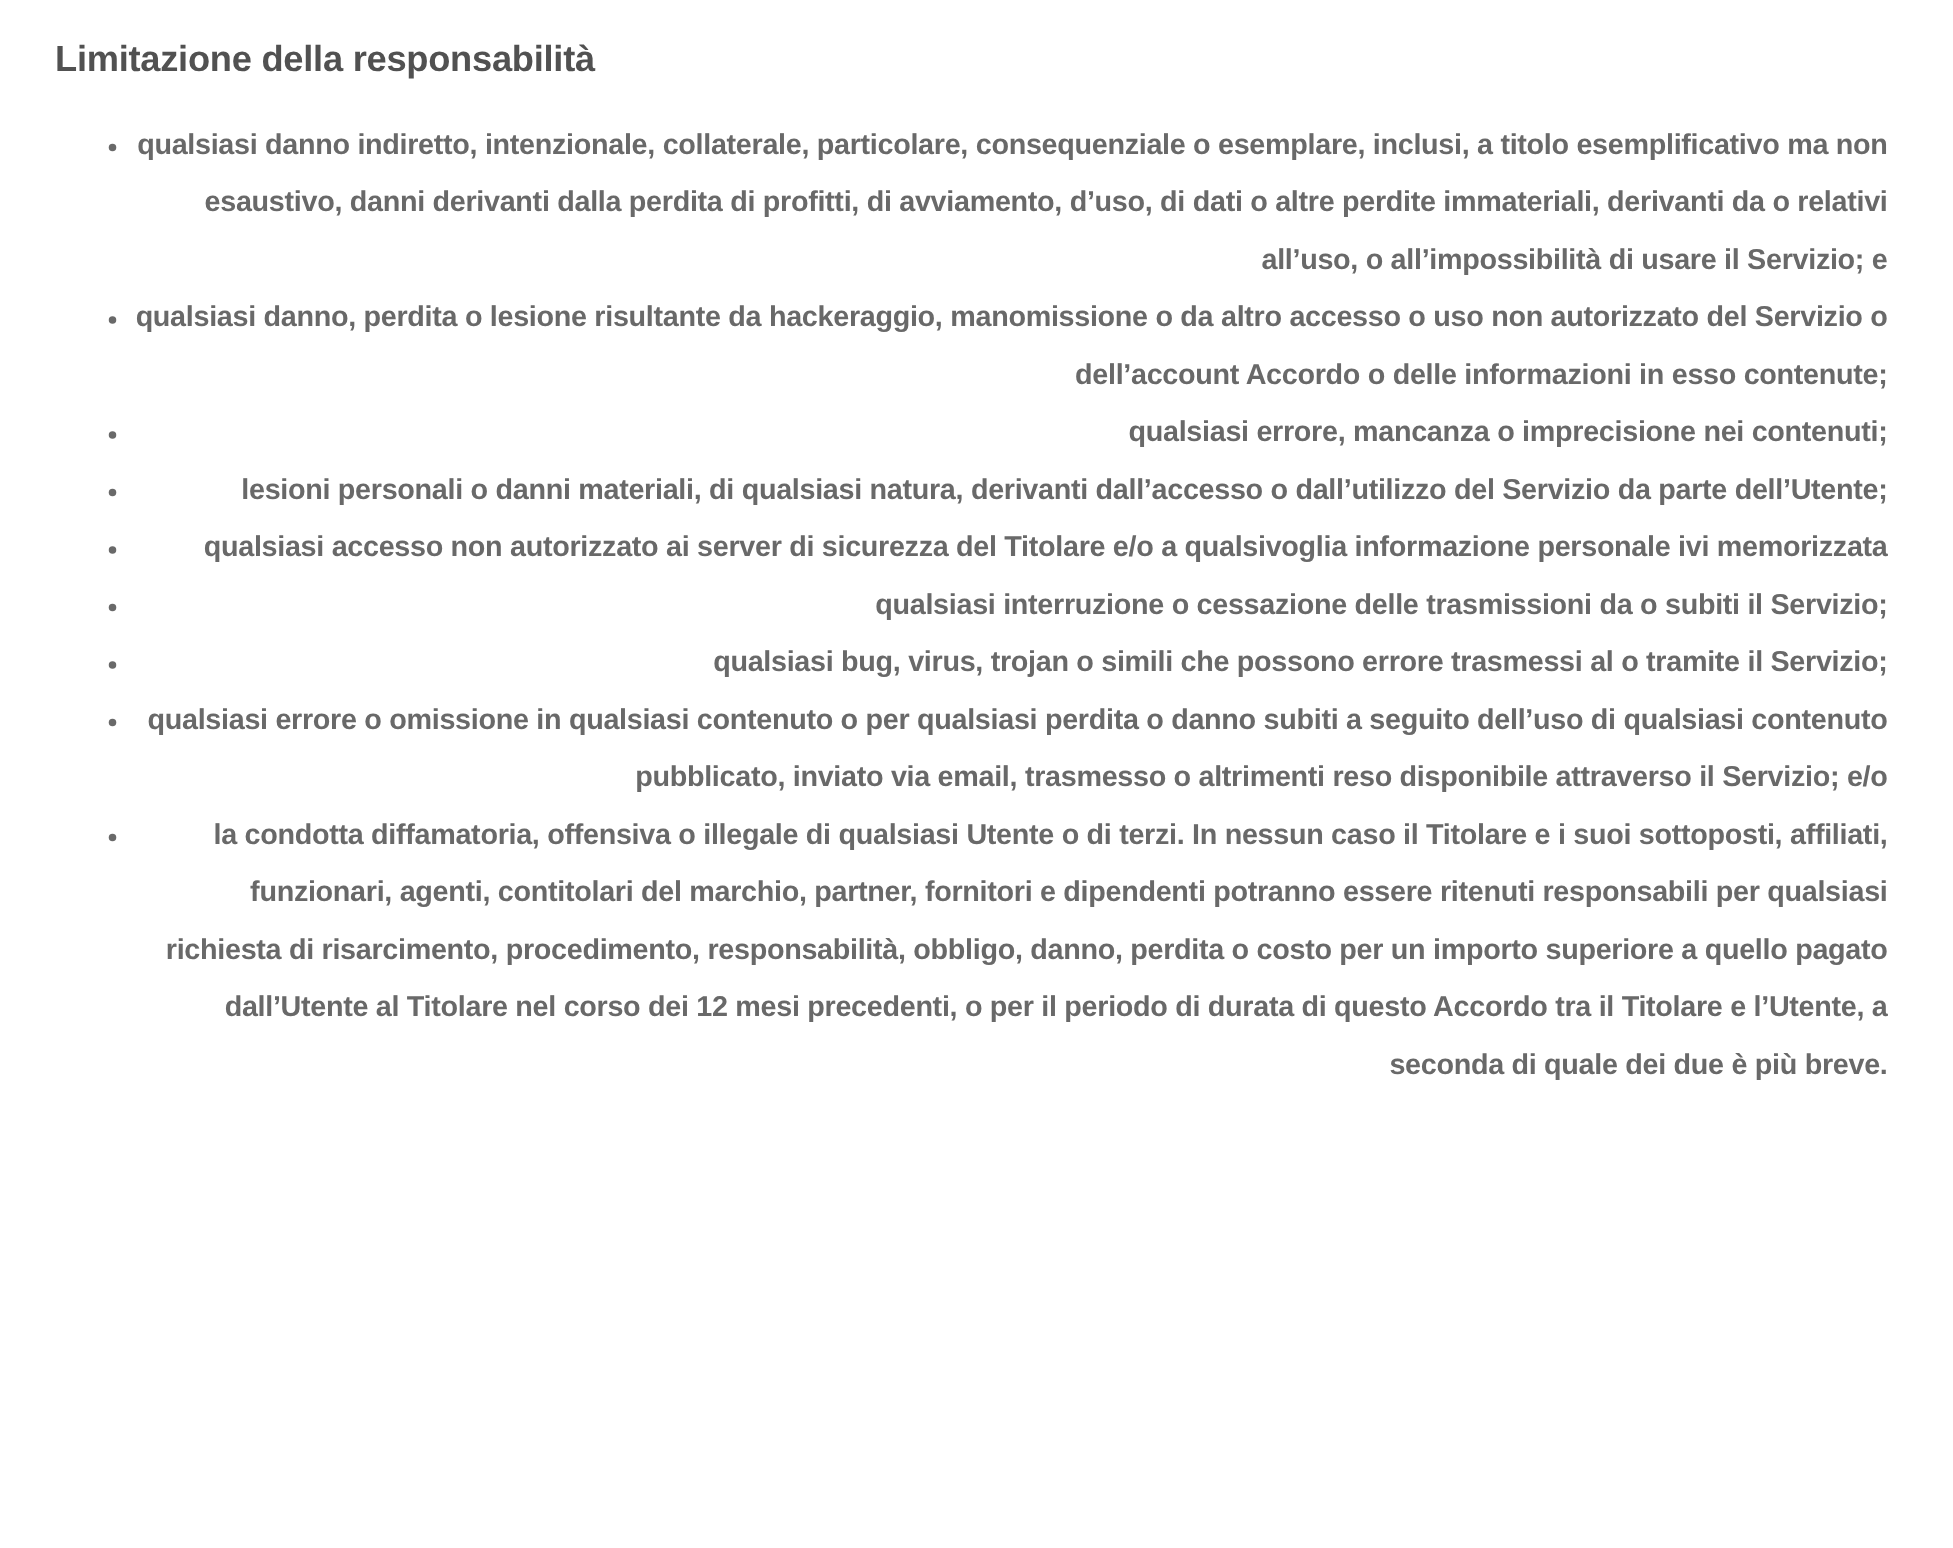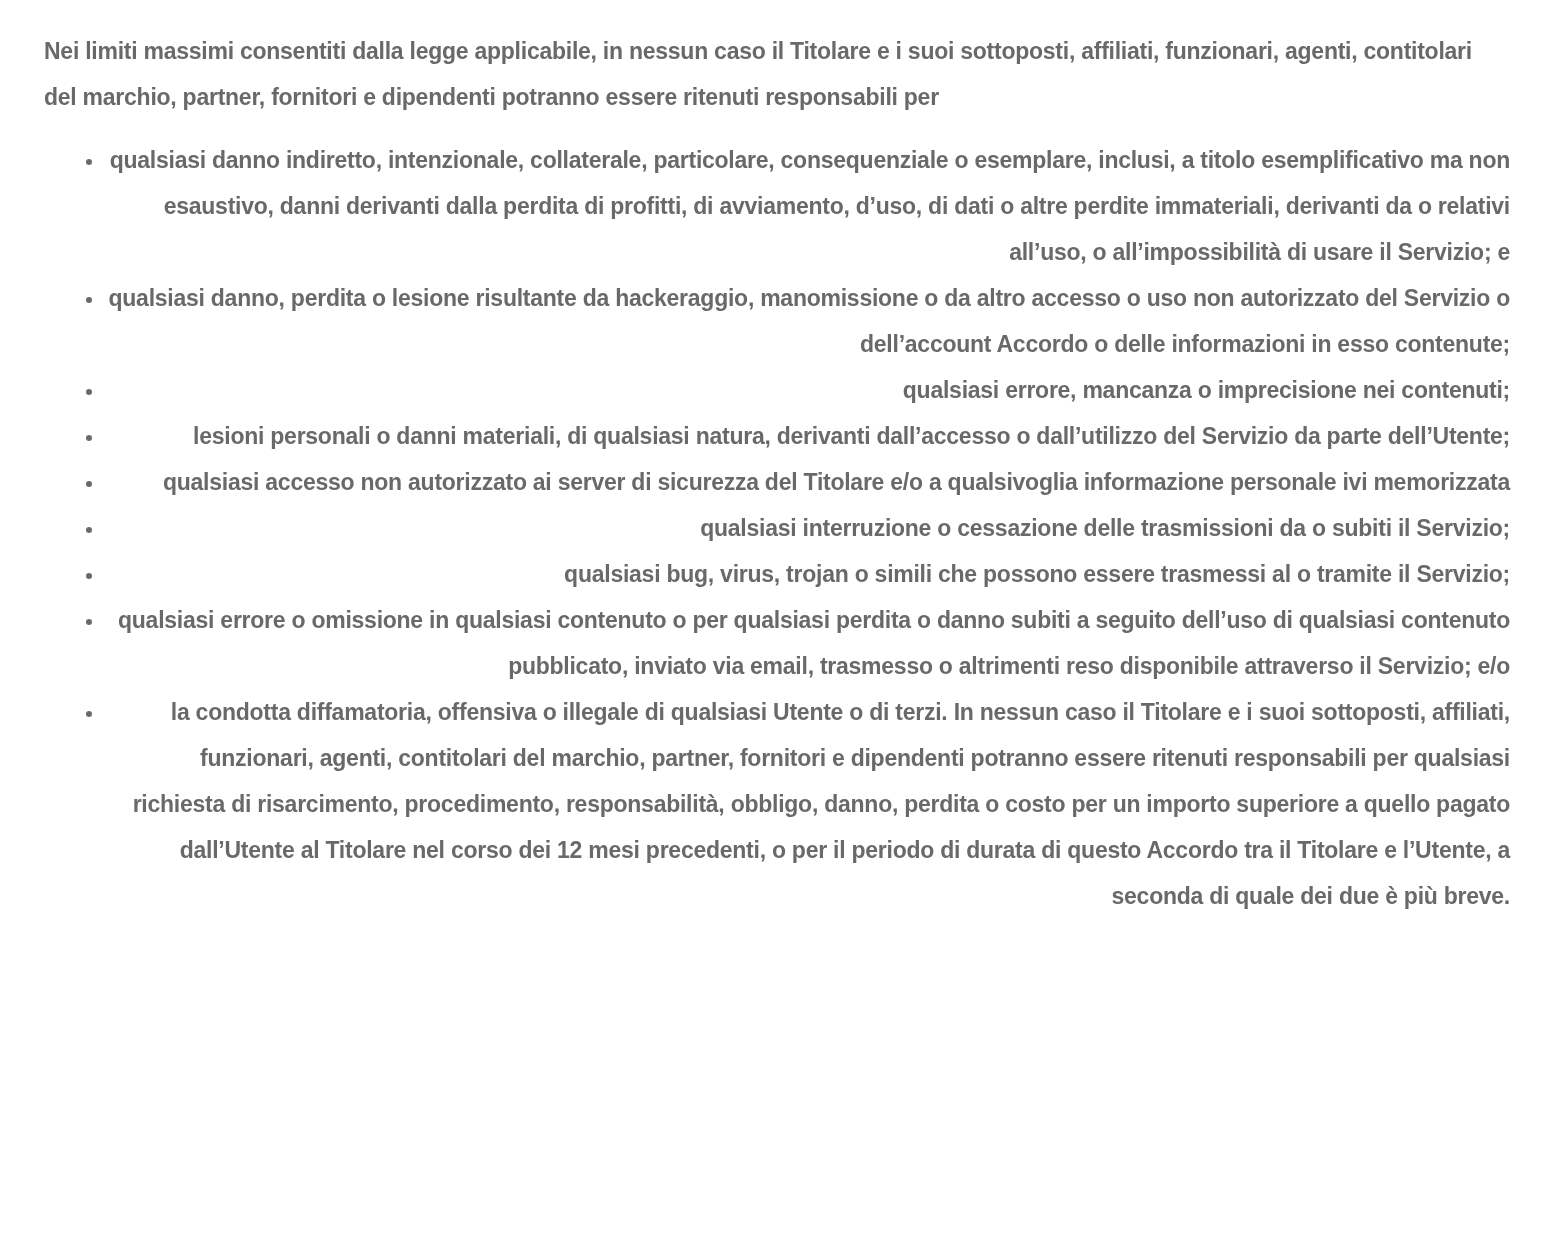--- a/index.html
+++ b/index.html
@@ -56,27 +56,27 @@
   }
   .liability-list li::marker {
     color: var(--body-color);
     font-size: 20px;
   }
 </style>
 </head>
 <body>
 
 <main class="doc">
+  <h2 class="section-heading">Limitazione della responsabilità</h2>
 
-  <p class="intro-paragraph">Nei limiti massimi consentiti dalla legge applicabile, in nessun caso il Titolare e i suoi sottoposti, affiliati, funzionari, agenti, contitolari del marchio, partner, fornitori e dipendenti potranno essere ritenuti responsabili per</p>
 
   <ul class="liability-list">
     <li>qualsiasi danno indiretto, intenzionale, collaterale, particolare, consequenziale o esemplare, inclusi, a titolo esemplificativo ma non esaustivo, danni derivanti dalla perdita di profitti, di avviamento, d’uso, di dati o altre perdite immateriali, derivanti da o relativi all’uso, o all’impossibilità di usare il Servizio; e</li>
     <li>qualsiasi danno, perdita o lesione risultante da hackeraggio, manomissione o da altro accesso o uso non autorizzato del Servizio o dell’account Accordo o delle informazioni in esso contenute;</li>
     <li>qualsiasi errore, mancanza o imprecisione nei contenuti;</li>
     <li>lesioni personali o danni materiali, di qualsiasi natura, derivanti dall’accesso o dall’utilizzo del Servizio da parte dell’Utente;</li>
     <li>qualsiasi accesso non autorizzato ai server di sicurezza del Titolare e/o a qualsivoglia informazione personale ivi memorizzata</li>
     <li>qualsiasi interruzione o cessazione delle trasmissioni da o subiti il Servizio;</li>
-    <li>qualsiasi bug, virus, trojan o simili che possono essere trasmessi al o tramite il Servizio;</li>
+    <li>qualsiasi bug, virus, trojan o simili che possono errore trasmessi al o tramite il Servizio;</li>
     <li>qualsiasi errore o omissione in qualsiasi contenuto o per qualsiasi perdita o danno subiti a seguito dell’uso di qualsiasi contenuto pubblicato, inviato via email, trasmesso o altrimenti reso disponibile attraverso il Servizio; e/o</li>
     <li>la condotta diffamatoria, offensiva o illegale di qualsiasi Utente o di terzi. In nessun caso il Titolare e i suoi sottoposti, affiliati, funzionari, agenti, contitolari del marchio, partner, fornitori e dipendenti potranno essere ritenuti responsabili per qualsiasi richiesta di risarcimento, procedimento, responsabilità, obbligo, danno, perdita o costo per un importo superiore a quello pagato dall’Utente al Titolare nel corso dei 12 mesi precedenti, o per il periodo di durata di questo Accordo tra il Titolare e l’Utente, a seconda di quale dei due è più breve.</li>
   </ul>
 </main>
 
 </body></html>

